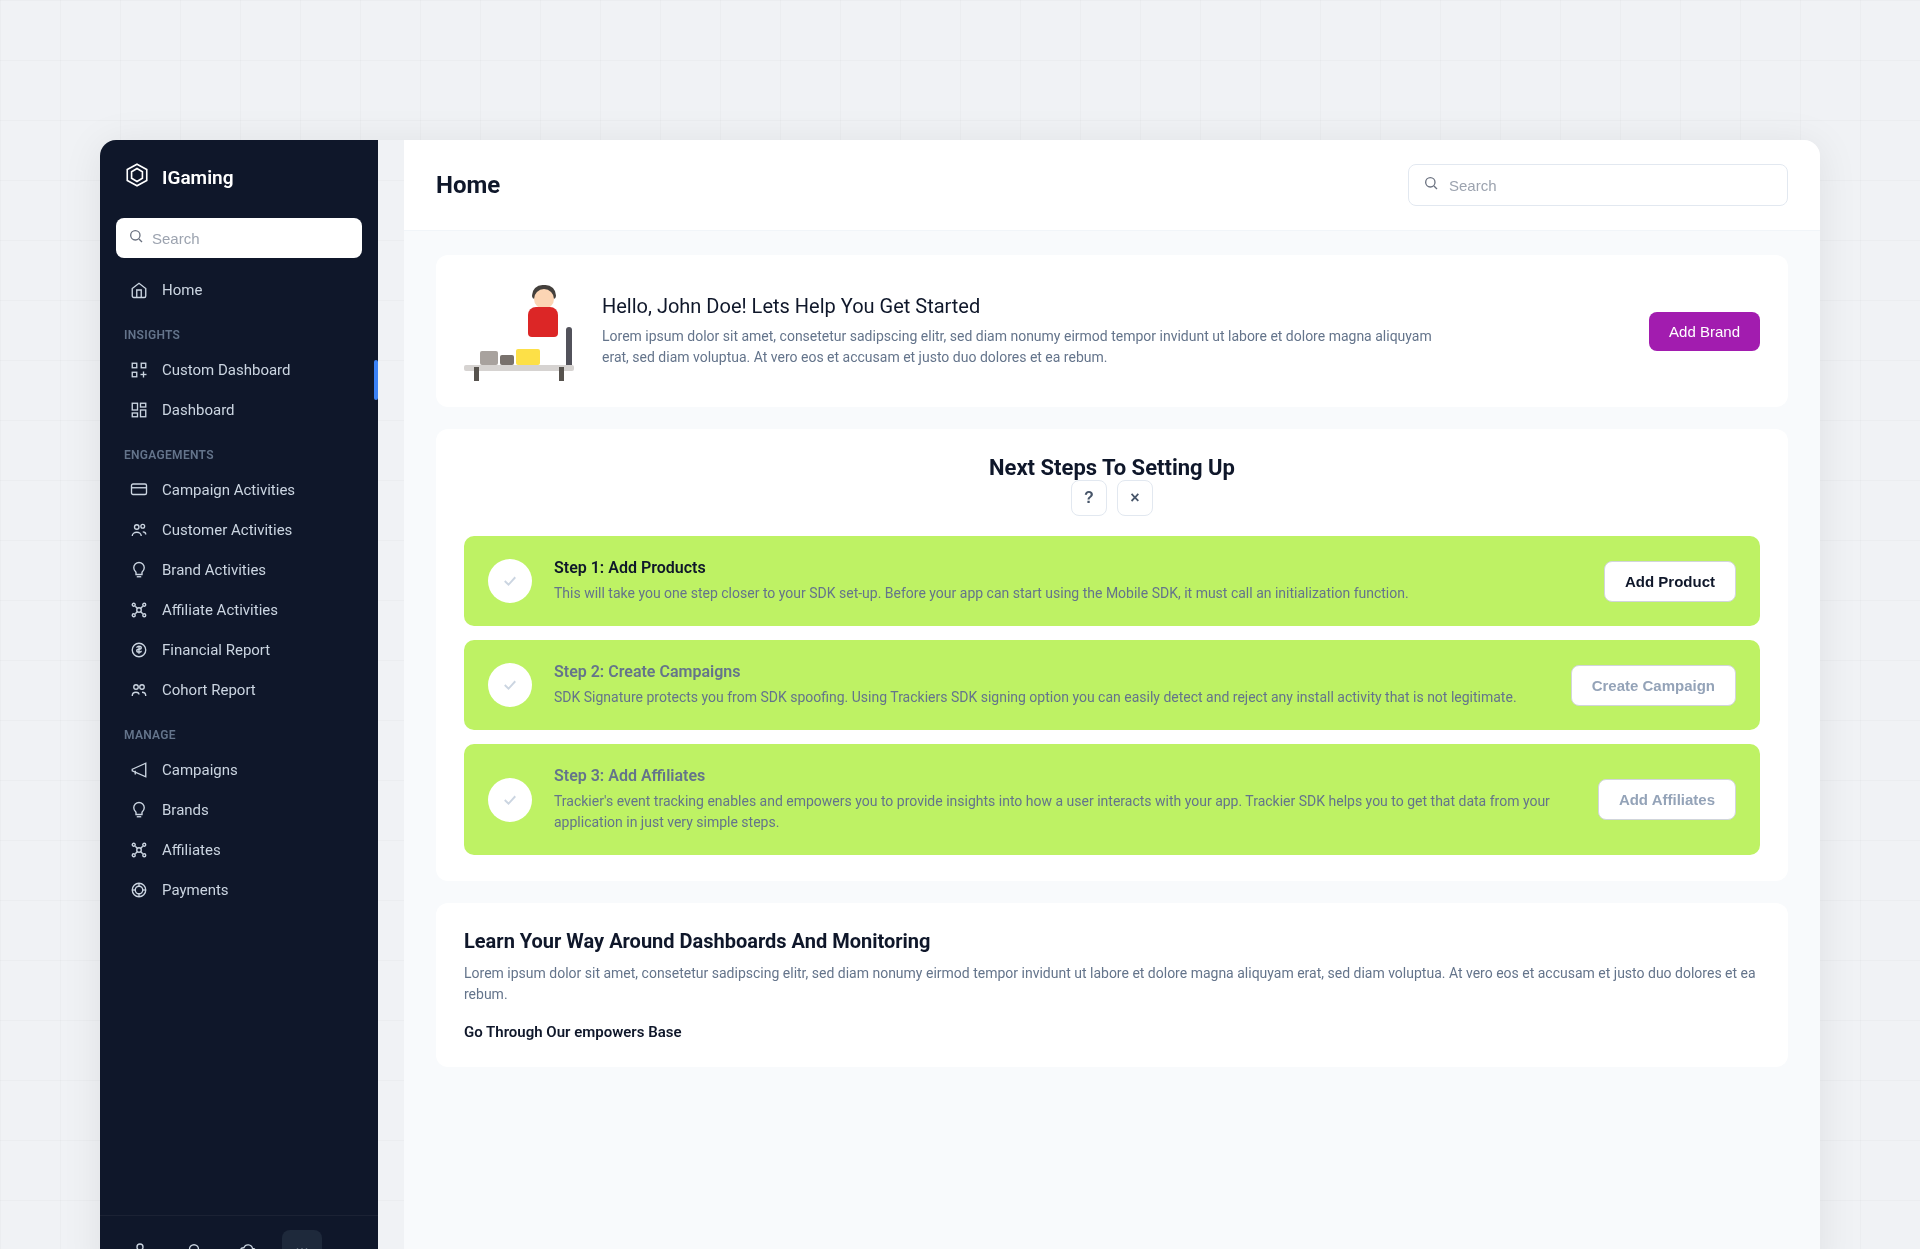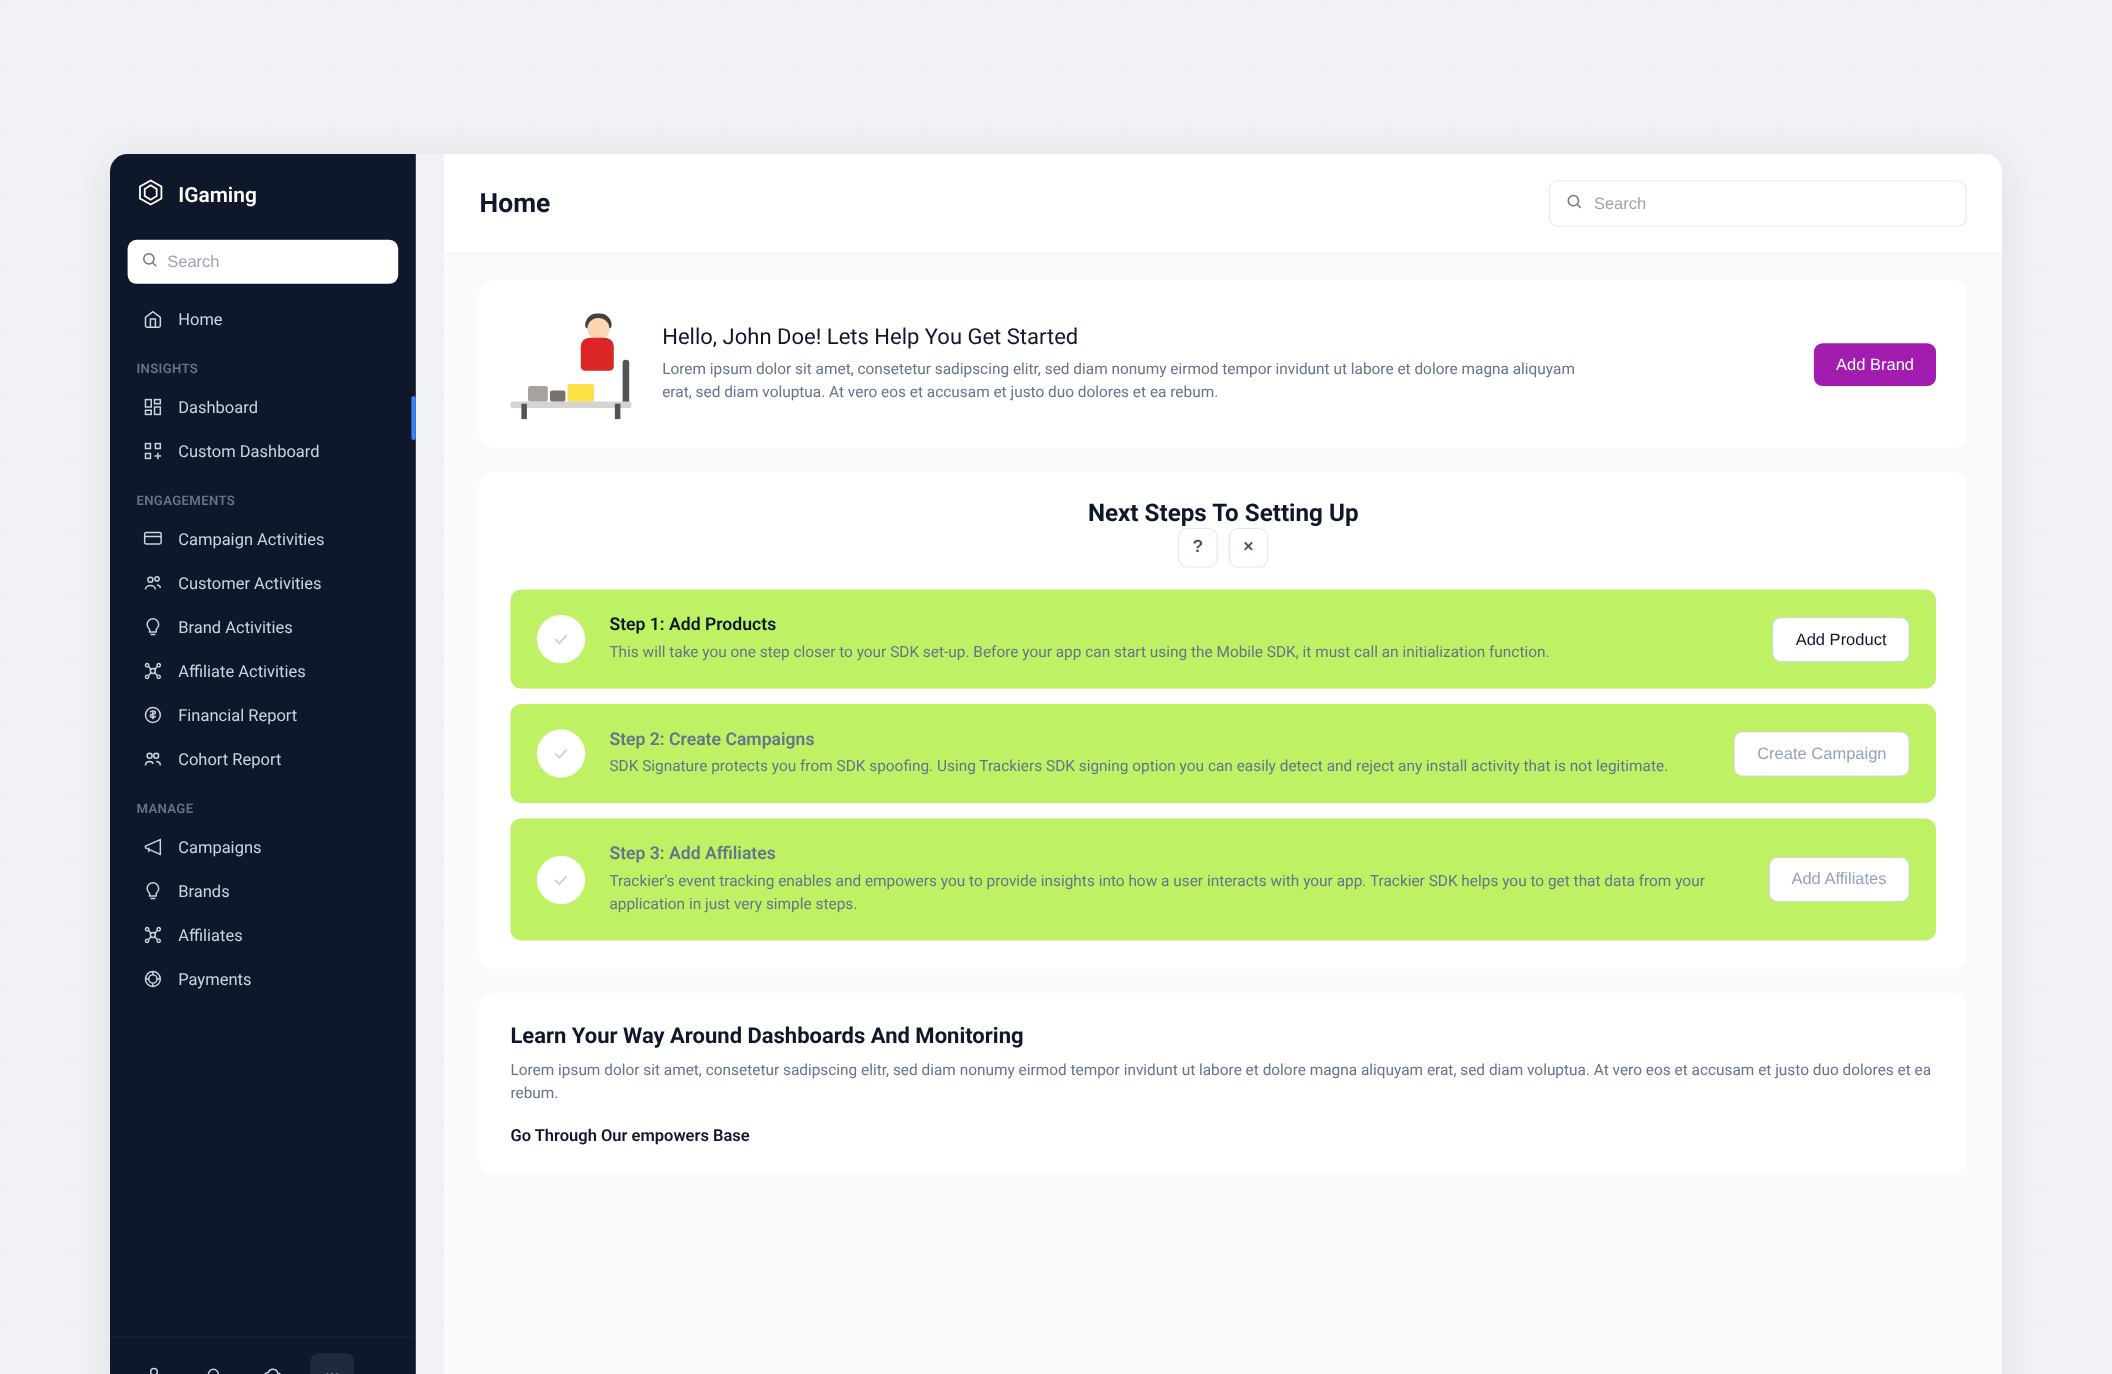--- a/index.html
+++ b/index.html
@@ -222,21 +222,21 @@
 .step-body { flex: 1; }
 .step-title { font-size: 16px; font-weight: 600; color: #0f172a; margin-bottom: 6px; }
 .step-title.muted { color: #64748b; }
 .step-desc { font-size: 14px; color: #64748b; line-height: 1.5; }
 .btn-outline {
   background: #fff;
   border: 1px solid #d1d5db;
   padding: 11px 20px;
   border-radius: 8px;
   font-size: 15px;
-  font-weight: 400;
+  font-weight: 700;
   cursor: pointer;
   color: #0f172a;
   white-space: nowrap;
 }
 .btn-outline.muted { color: #94a3b8; }
 .learn-title { font-size: 20px; font-weight: 700; color: #0f172a; margin-bottom: 10px; }
 .learn-desc { font-size: 14px; color: #64748b; line-height: 1.5; margin-bottom: 18px; }
 .learn-sub { font-size: 15px; font-weight: 600; color: #0f172a; }
 
 .desk { position:absolute; bottom:10px; left:0; width:110px; height:6px; background:#d6d3d1; border-radius:2px; }
@@ -281,36 +281,36 @@
         <svg viewBox="0 0 24 24" fill="none" stroke-width="1.8">
             <path d="M3 10l9-7 9 7v10a2 2 0 01-2 2H5a2 2 0 01-2-2V10z"></path>
             <path d="M9 22V12h6v10"></path>
           </svg>
         <span>Home</span>
       </div>
 
       <div class="nav-section-label">INSIGHTS</div>
       <div class="nav-item">
         <svg viewBox="0 0 24 24" fill="none" stroke-width="1.8">
-            <rect x="3" y="3" width="7" height="9"></rect>
-            <rect x="14" y="3" width="7" height="5"></rect>
-            <rect x="14" y="12" width="7" height="9"></rect>
-            <rect x="3" y="16" width="7" height="5"></rect>
-          </svg>
-        <span>Dashboard</span>
-      </div>
-      <div class="nav-item">
-        <svg viewBox="0 0 24 24" fill="none" stroke-width="1.8">
             <rect x="3" y="3" width="6" height="6"></rect>
             <rect x="15" y="3" width="6" height="6"></rect>
             <rect x="3" y="15" width="6" height="6"></rect>
             <line x1="18" y1="14" x2="18" y2="22"></line>
             <line x1="14" y1="18" x2="22" y2="18"></line>
           </svg>
         <span>Custom Dashboard</span>
+      </div>
+      <div class="nav-item">
+        <svg viewBox="0 0 24 24" fill="none" stroke-width="1.8">
+            <rect x="3" y="3" width="7" height="9"></rect>
+            <rect x="14" y="3" width="7" height="5"></rect>
+            <rect x="14" y="12" width="7" height="9"></rect>
+            <rect x="3" y="16" width="7" height="5"></rect>
+          </svg>
+        <span>Dashboard</span>
       </div>
 
       <div class="nav-section-label">ENGAGEMENTS</div>
       <div class="nav-item">
         <svg viewBox="0 0 24 24" fill="none" stroke-width="1.8">
             <rect x="2" y="4" width="20" height="14" rx="2"></rect>
             <line x1="2" y1="9" x2="22" y2="9"></line>
           </svg>
         <span>Campaign Activities</span>
       </div>

